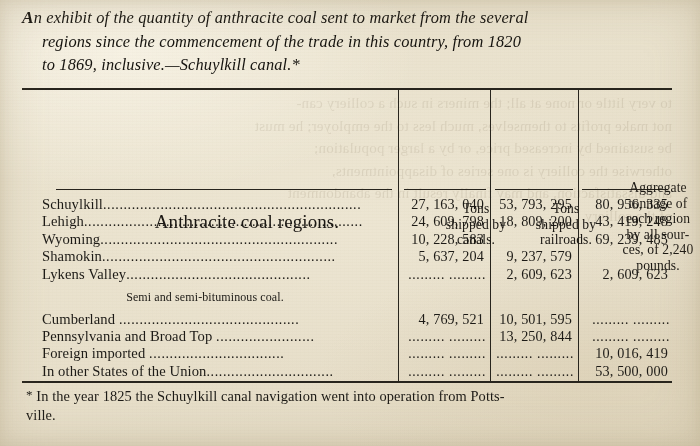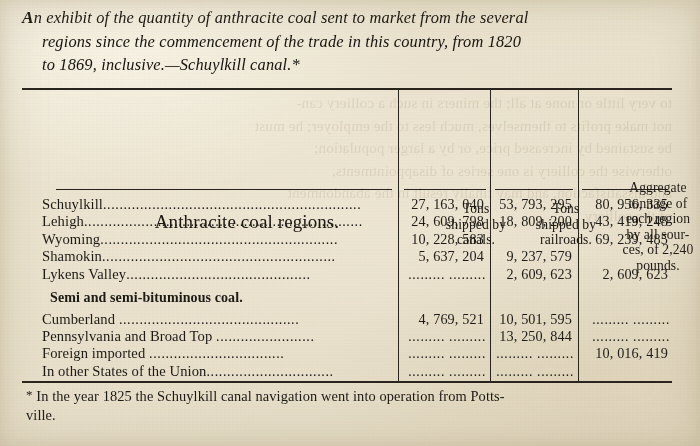--- a/index.html
+++ b/index.html
@@ -165,24 +165,24 @@
     color: #201d18;
   }
   .b1 { left: 398px; width: 88px; }
   .b2 { left: 490px; width: 84px; }
   .b3 { left: 578px; width: 92px; }
 
   .subhead {
     position: absolute;
     left: 50px;
     width: 310px;
-    font-size: 14px;
+    text-align: center;
+    font-size: 12px;
     line-height: 17.4px;
     letter-spacing: 0.1px;
-    font-weight: bold;
   }
 
   
   .footnote {
     position: absolute;
     left: 26px;
     top: 386px;
     width: 648px;
     font-size: 14.4px;
     line-height: 18.6px;
@@ -302,20 +302,21 @@
       <div class="label"><span class="nm">Foreign imported </span><span class="dots">.................................</span></div>
       <div class="blank b1">......... .........</div>
       <div class="blank b2">......... .........</div>
       <div class="num n3">10, 016, 419</div>
     </div>
 
     <div class="row">
       <div class="label"><span class="nm">In other States of the Union</span><span class="dots">...............................</span></div>
       <div class="blank b1">......... .........</div>
       <div class="blank b2">......... .........</div>
+      <div class="num n3">53, 500, 000</div>
     </div>
 
   </div>
 
   <div class="footnote">
     <span class="star">*</span><span> In the year 1825 the Schuylkill canal navigation went into operation from Potts-</span>
     <span class="fl2">ville.</span>
   </div>
 
 </div>

